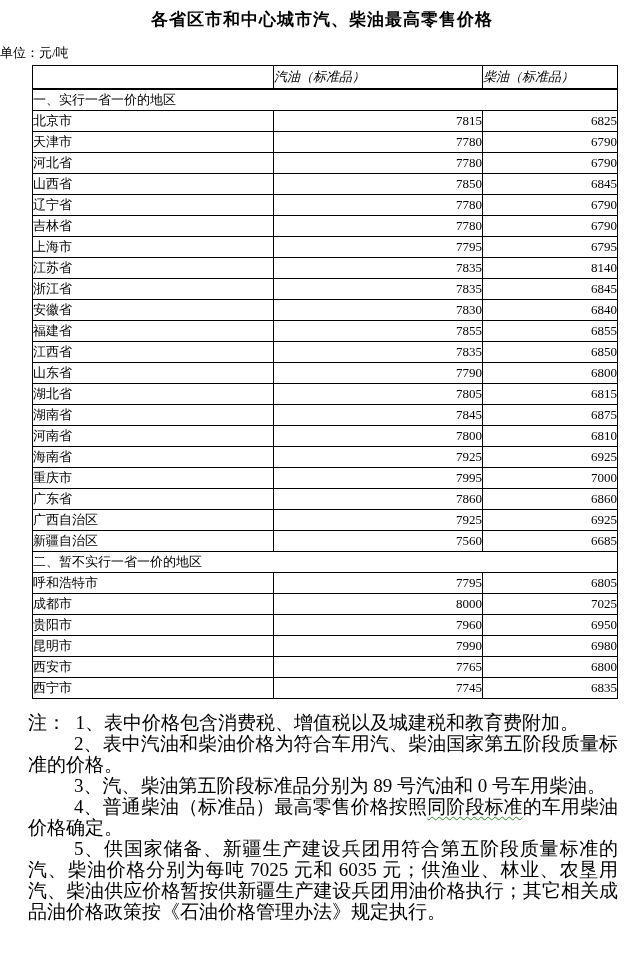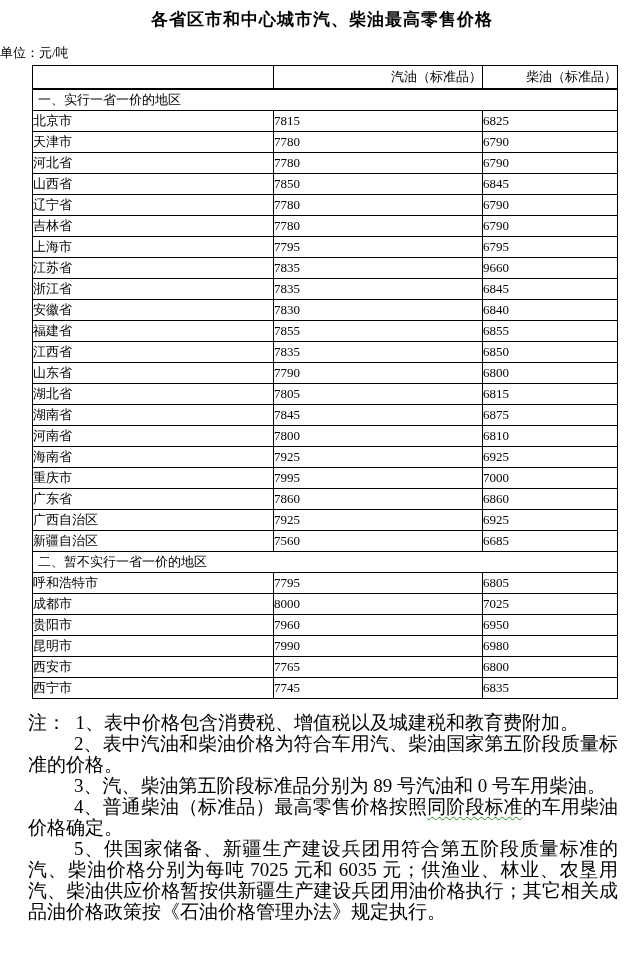--- a/index.html
+++ b/index.html
@@ -33,26 +33,27 @@
   table.price-table td {
     border: 1px solid #000000;
     font-size: 13px;
     height: 20px;
     padding: 0;
     overflow: hidden;
     white-space: nowrap;
   }
   tr.header-row td {
     height: 22px;
-    text-align: right;
+    text-align: left;
     border-bottom-width: 2px;
+    font-style: italic;
   }
   td.region-cell { padding-left: 22px; text-align: left; }
-  td.num-cell { text-align: left; }
-  tr.section-row td { padding-left: 5px; text-align: left; }
+  td.num-cell { text-align: right; }
+  tr.section-row td { text-align: left; }
   .notes {
     margin: 13px 26px 0 28px;
     font-size: 19px;
     line-height: 21px;
   }
   .note { margin: 0; text-align: justify; }
   .note.indent { text-indent: 46px; }
   .wavy {
     text-decoration-line: underline;
     text-decoration-style: wavy;
@@ -117,21 +118,21 @@
           <td class="num-cell">6790</td>
         </tr>
         <tr>
           <td class="region-cell">上海市</td>
           <td class="num-cell">7795</td>
           <td class="num-cell">6795</td>
         </tr>
         <tr>
           <td class="region-cell">江苏省</td>
           <td class="num-cell">7835</td>
-          <td class="num-cell">9660</td>
+          <td class="num-cell">8140</td>
         </tr>
         <tr>
           <td class="region-cell">浙江省</td>
           <td class="num-cell">7835</td>
           <td class="num-cell">6845</td>
         </tr>
         <tr>
           <td class="region-cell">安徽省</td>
           <td class="num-cell">7830</td>
           <td class="num-cell">6840</td>

